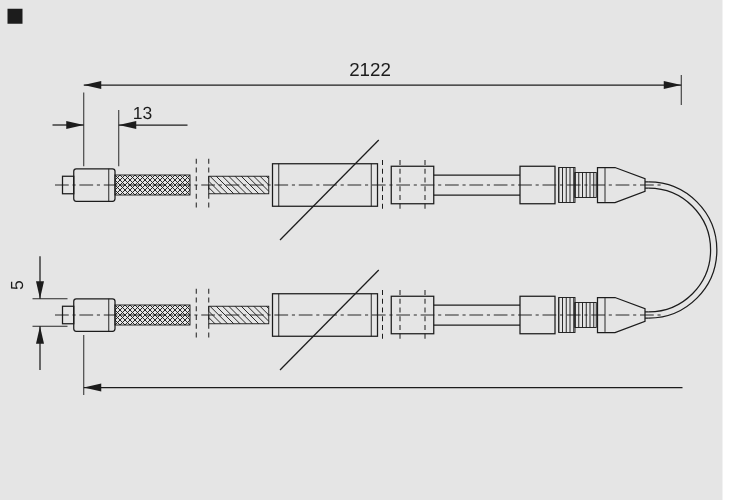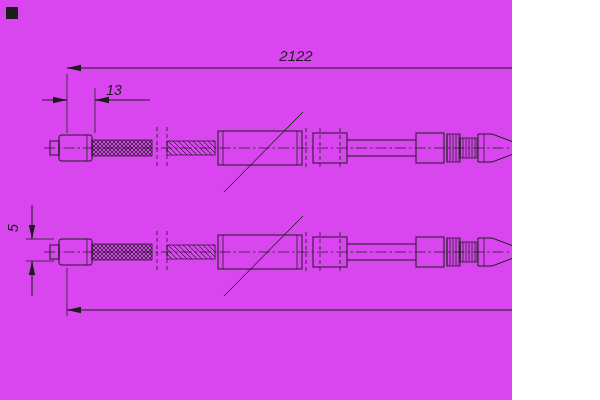--- a/index.html
+++ b/index.html
@@ -1,17 +1,17 @@
 <!DOCTYPE html>
 <html><head>
 <meta charset="utf-8">
 <style>
   html,body{margin:0;padding:0;background:#ffffff;}
-  .canvas{position:relative;width:512px;height:400px;background:#d946ef;overflow:hidden;
-          font-family:"Liberation Sans",sans-serif;font-style:italic;}
+  .canvas{position:relative;width:578px;height:400px;background:#e5e5e5;overflow:hidden;
+          font-family:"Liberation Sans",sans-serif;}
   svg{display:block;}
   svg *{stroke:currentColor;fill:none;stroke-width:1;stroke-linecap:butt;}
   svg text{fill:currentColor;stroke:none;font-family:"Liberation Sans",sans-serif;}
   .fillc{fill:currentColor;stroke:none;}
   .thin, .thin line{stroke-width:.75;}
   .dash{stroke-dasharray:4 3;stroke-width:.8;}
   .cdash{stroke-dasharray:11 3 2.5 3;stroke-width:.75;}
   .t-lg{font-size:15px;}
   .t-md{font-size:14px;}
 </style>

